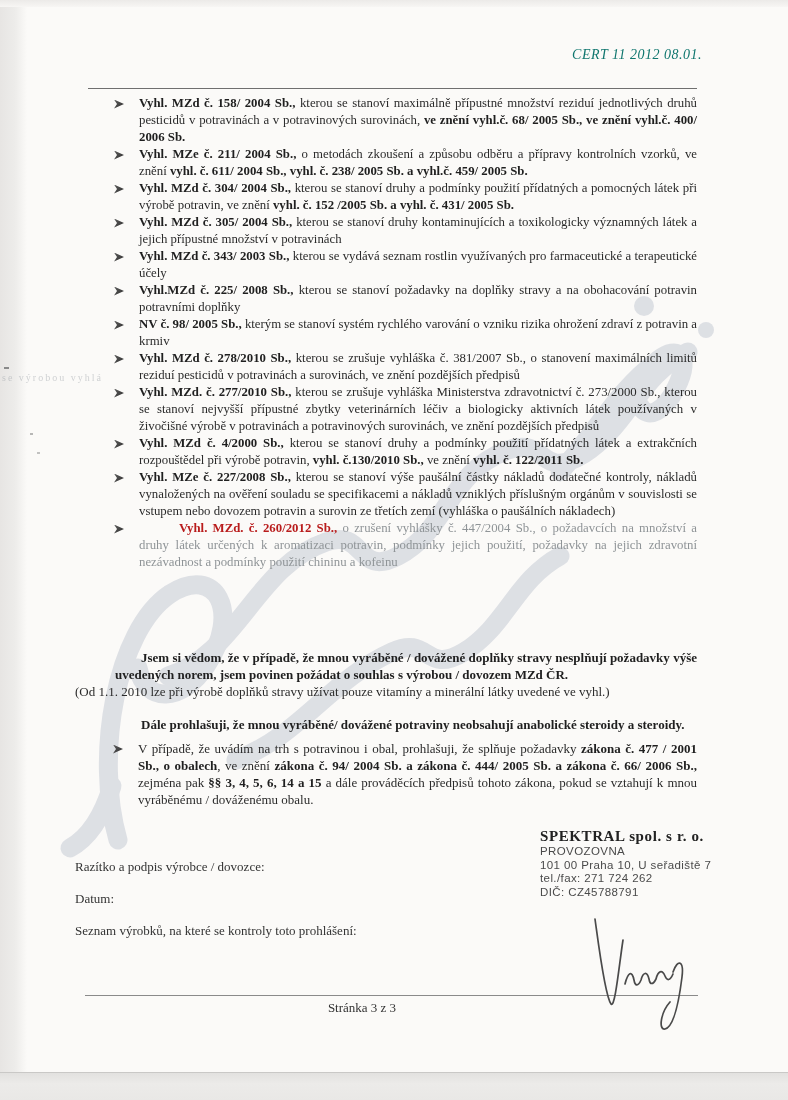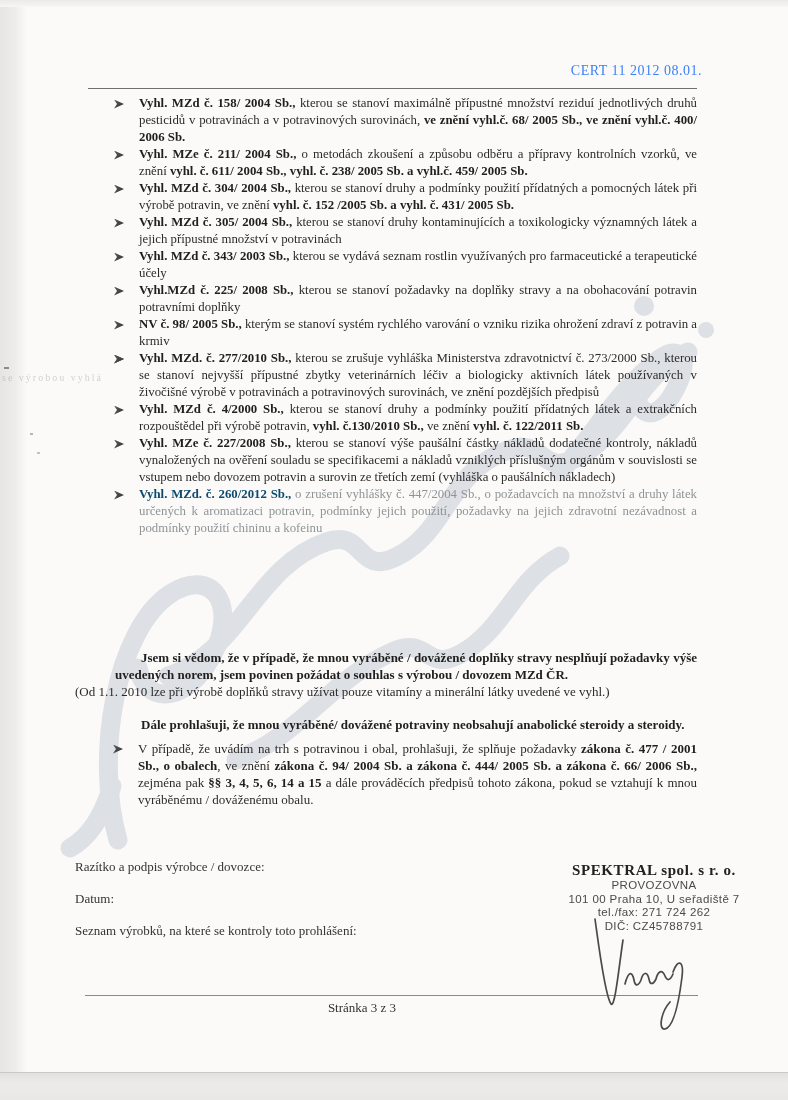--- a/index.html
+++ b/index.html
@@ -32,41 +32,40 @@
   .watermark { position: absolute; left: 0; top: 0; pointer-events: none; }
   .ghost-text {
     position: absolute; left: 2px; top: 372px;
     font-size: 10px; color: #9aa0a6; opacity: 0.45;
     letter-spacing: 2px; filter: blur(0.4px);
     white-space: nowrap;
   }
 
   .doc-code {
     position: absolute; top: 47px; right: 86px;
-    font-size: 14px; color: #3b82f6;
+    font-style: italic; font-size: 14px; color: #0f766e;
     letter-spacing: 0.5px;
-    margin-top: 16px;
   }
   .top-rule {
     position: absolute; left: 88px; top: 88px; width: 609px; height: 1px;
     background: #6f6f6f;
   }
 
   .reg-list {
     position: absolute; left: 112px; top: 95px; width: 585px;
     list-style: none;
   }
   .reg-list li {
     position: relative;
     padding-left: 27px;
     font-size: 12.8px; line-height: 17px;
     text-align: justify;
   }
   .reg-list li.muted { color: #8f9497; }
-  .reg-list li.muted b { color: #0c4a6e; }
+  .reg-list li.muted b { color: #b91c1c; margin-left: 40px; }
   .arrow-bullet {
     position: absolute; left: 2px; top: 4.5px;
     width: 10px; height: 9px;
     background: linear-gradient(135deg, #5b5b5b, #2f2f2f);
     clip-path: polygon(0 0, 100% 50%, 0 100%, 30% 50%);
   }
   b { font-weight: bold; color: #1f1f1f; }
 
   .paragraphs {
     position: absolute; left: 75px; top: 649px; width: 622px;
@@ -80,22 +79,21 @@
     padding-left: 63px; text-align: justify;
   }
   .pack-item .arrow-bullet { left: 38px; top: 4.5px; }
 
   .closing-label { position: absolute; left: 75px; font-size: 13px; color: #333; }
   .stamp-label    { top: 859px; }
   .date-label     { top: 891px; }
   .products-label { top: 923px; }
 
   .company {
-    position: absolute; left: 540px; top: 862px; width: 228px;
-    text-align: center;
+    position: absolute; left: 540px; top: 828px; width: 228px;
   }
   .company-name {
     font-family: "Liberation Serif", serif;
     font-weight: bold; font-size: 15px; color: #222;
     letter-spacing: 0.6px; white-space: nowrap;
   }
   .company-line {
     font-family: "Liberation Sans", "DejaVu Sans", sans-serif;
     font-size: 11.5px; line-height: 13.5px; color: #4a4a4a;
     letter-spacing: 0.4px;
@@ -165,20 +163,21 @@
     <li>
     <span class="arrow-bullet"></span>
     <span class="reg-text"><b>Vyhl.MZd č. 225/ 2008 Sb.,</b><span> kterou se stanoví požadavky na doplňky stravy a na obohacování potravin potravními doplňky</span></span>
   </li>
     <li>
     <span class="arrow-bullet"></span>
     <span class="reg-text"><b>NV č. 98/ 2005 Sb.,</b><span> kterým se stanoví systém rychlého varování o vzniku rizika ohrožení zdraví z potravin a krmiv</span></span>
   </li>
     <li>
     <span class="arrow-bullet"></span>
+    <span class="reg-text"><b>Vyhl. MZd č. 278/2010 Sb.,</b><span> kterou se zrušuje vyhláška č. 381/2007 Sb., o stanovení maximálních limitů reziduí pesticidů v potravinách a surovinách, ve znění pozdějších předpisů</span></span>
   </li>
     <li>
     <span class="arrow-bullet"></span>
     <span class="reg-text"><b>Vyhl. MZd. č. 277/2010 Sb.,</b><span> kterou se zrušuje vyhláška Ministerstva zdravotnictví č. 273/2000 Sb., kterou se stanoví nejvyšší přípustné zbytky veterinárních léčiv a biologicky aktivních látek používaných v živočišné výrobě v potravinách a potravinových surovinách, ve znění pozdějších předpisů</span></span>
   </li>
     <li>
     <span class="arrow-bullet"></span>
     <span class="reg-text"><b>Vyhl. MZd č. 4/2000 Sb.,</b><span> kterou se stanoví druhy a podmínky použití přídatných látek a extrakčních rozpouštědel při výrobě potravin, </span><b>vyhl. č.130/2010 Sb.,</b><span> ve znění </span><b>vyhl. č. 122/2011 Sb.</b></span>
   </li>
     <li>

